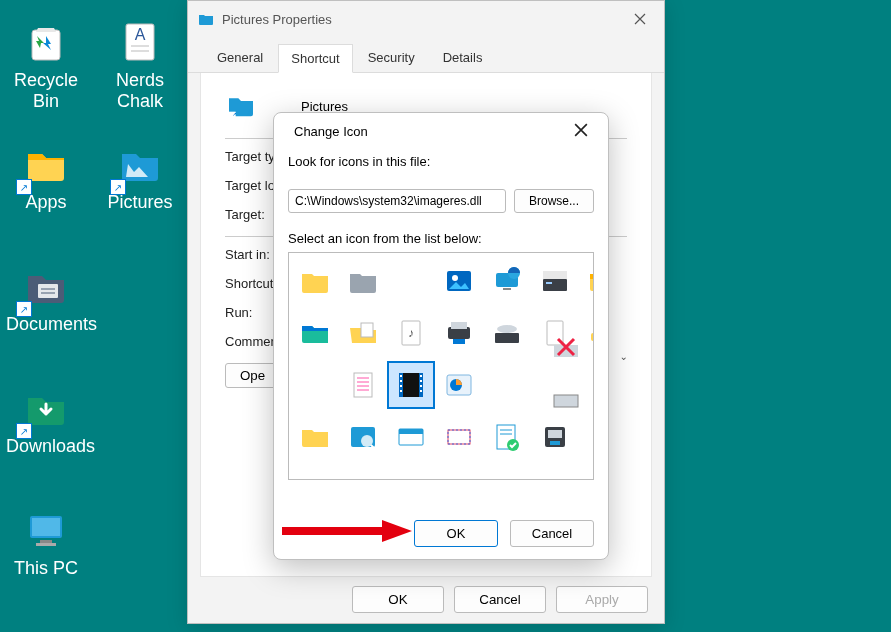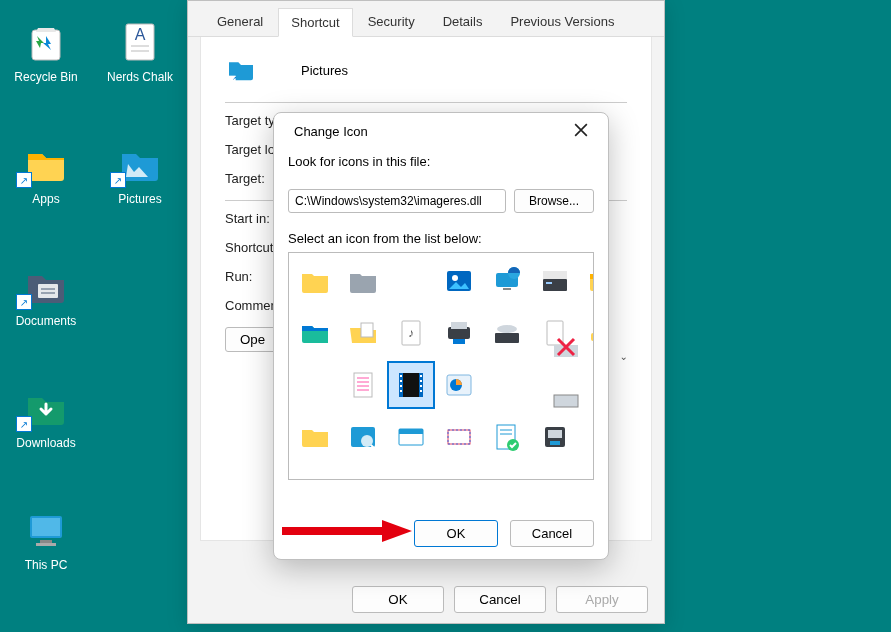--- a/index.html
+++ b/index.html
@@ -18,21 +18,21 @@
     width: 80px;
     text-align: center;
     color: #fff;
     cursor: pointer;
   }
   .desktop-icon .glyph {
     width: 48px; height: 48px;
     margin: 0 auto 4px;
     display: flex; align-items: center; justify-content: center;
   }
-  .desktop-icon .label { font-size: 12px; }
+  .desktop-icon .label { font-size: 18px; }
   .di-recycle { left: 6px; top: 18px; }
   .di-nerds   { left: 100px; top: 18px; }
   .di-apps    { left: 6px; top: 140px; }
   .di-pictures{ left: 100px; top: 140px; }
   .di-docs    { left: 6px; top: 262px; }
   .di-dl      { left: 6px; top: 384px; }
   .di-pc      { left: 6px; top: 506px; }
   .shortcut-badge {
     position: absolute; left: 10px; bottom: 18px;
     width: 16px; height: 16px; background:#fff; border:1px solid #0078d4;
@@ -208,26 +208,39 @@
         <rect x="8" y="10" width="32" height="22" rx="2" fill="#1e9ad6"></rect>
         <rect x="10" y="12" width="28" height="18" fill="#50b8e8"></rect>
         <rect x="18" y="34" width="12" height="3" fill="#888"></rect>
         <rect x="14" y="37" width="20" height="3" fill="#aaa"></rect>
       </svg>
   </div>
   <div class="label">This PC</div>
 </div>
 
 <div class="prop-win">
+  <div class="titlebar">
+    <span class="ticon">
+      <svg viewBox="0 0 16 16">
+          <path d="M1 4h5l1 1h8v8a1 1 0 0 1-1 1H2a1 1 0 0 1-1-1z" fill="#1e9ad6"></path>
+        </svg>
+    </span>
+    <span>Pictures Properties</span>
+    <span class="spacer"></span>
+    <span class="closebtn">
+      <svg width="12" height="12" viewBox="0 0 12 12">
+          <path d="M1 1l10 10M11 1L1 11" stroke="#555" stroke-width="1.2"></path>
+        </svg>
+    </span>
+  </div>
   <div class="tabs">
     <div class="tab">General</div>
     <div class="tab active">Shortcut</div>
     <div class="tab">Security</div>
     <div class="tab">Details</div>
-    <div class="tab">Previous Versions</div>
   </div>
   <div class="prop-body">
     <div class="row">
       <span style="width:36px">
         <svg width="32" height="32" viewBox="0 0 48 48">
             <path d="M6 14h14l4 4h18v20a3 3 0 0 1-3 3H9a3 3 0 0 1-3-3z" fill="#1e9ad6"></path>
             <rect x="6" y="34" width="10" height="8" fill="#fff"></rect>
             <text x="11" y="41" font-size="8" fill="#0078d4">↗</text>
           </svg>
       </span>

